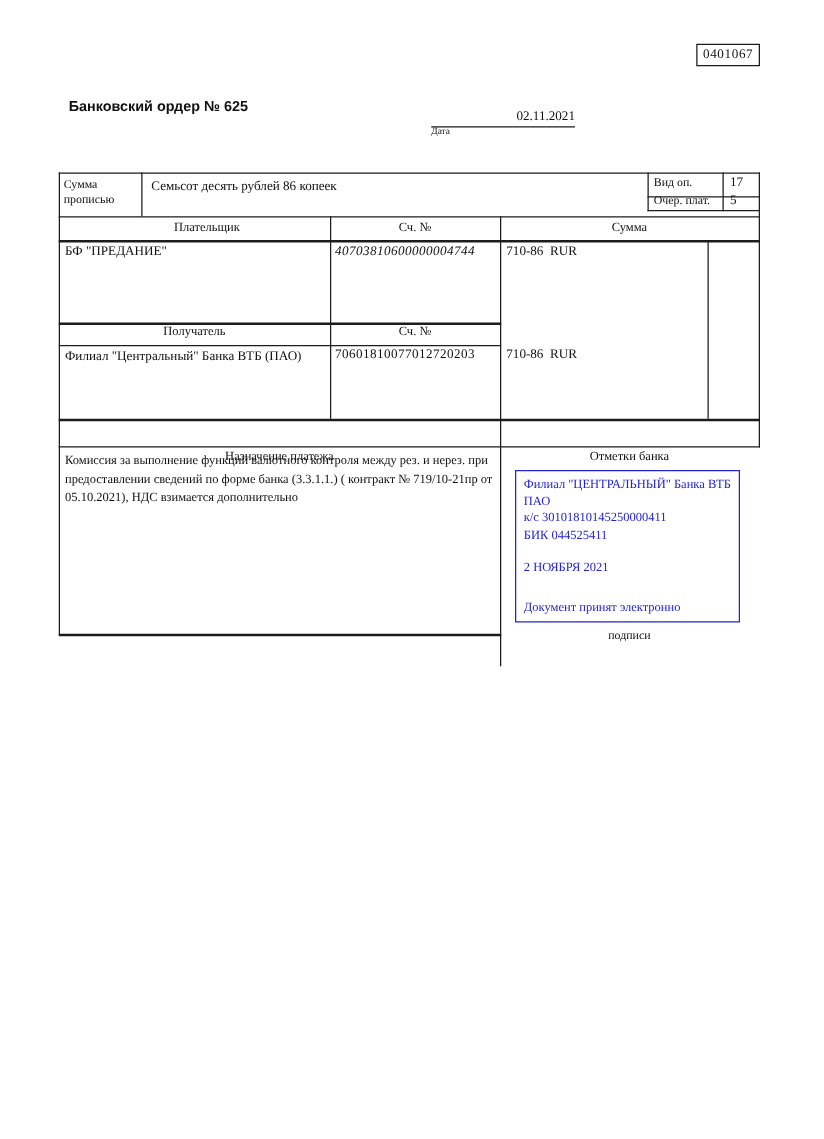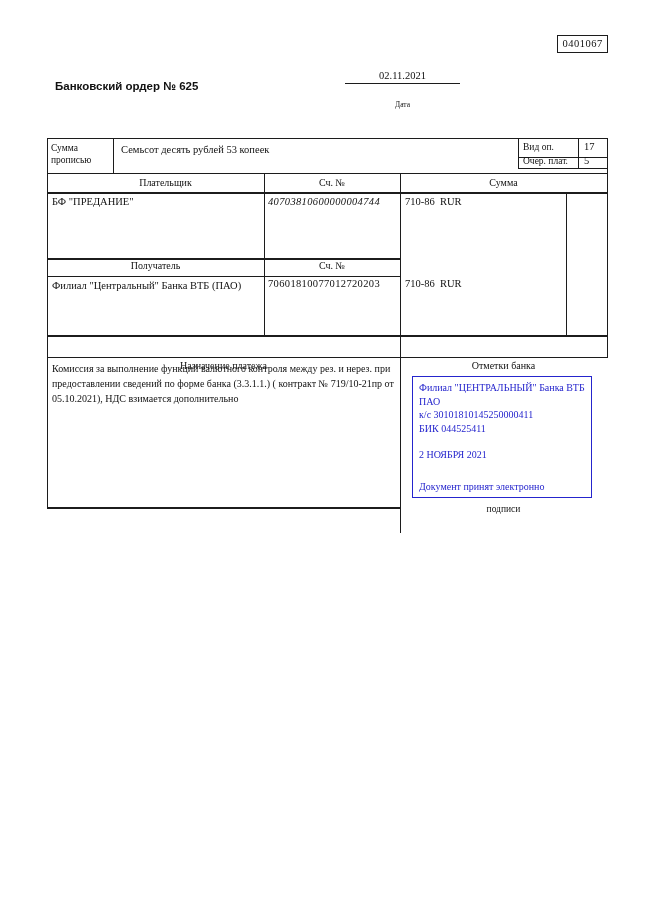--- a/index.html
+++ b/index.html
@@ -22,27 +22,27 @@
     border: 1px solid #1c1c1c;
     font-size: 10.5px; line-height: 16px; text-align: center;
     letter-spacing: 0.5px;
   }
   .doc-title {
     position: absolute; left: 55px; top: 80px;
     font-family: "Liberation Sans", sans-serif;
     font-weight: bold; font-size: 11.5px;
   }
   .date-value {
-    position: absolute; left: 345px; top: 70px; width: 115px;
-    font-size: 10.5px; text-align: center;
+    position: absolute; left: 345px; top: 88px; width: 115px;
+    font-size: 10.5px; text-align: right;
     border-bottom: 1px solid #1c1c1c; padding-bottom: 2px;
   }
   .date-label {
     position: absolute; left: 345px; top: 100px; width: 115px;
-    font-size: 7.5px; text-align: center;
+    font-size: 7.5px; text-align: left;
   }
   .tbl { position: absolute; left: 47px; top: 138px; width: 561px; height: 400px; }
   .cell-label { position: absolute; font-size: 10px; }
   .cell-text  { position: absolute; font-size: 10.5px; }
   .small-label { position: absolute; font-size: 9.5px; }
   .acct { letter-spacing: 0.35px; }
   .purpose-text {
     position: absolute; left: 5px; top: 223px; width: 350px;
     font-size: 10px; line-height: 15px;
   }
@@ -88,21 +88,21 @@
     <div class="ln" style="left:353px; top:35px; width:1px; height:360px;"></div>
     <div class="ln" style="left:519px; top:54px; width:1px; height:143px;"></div>
 
     <div class="ln" style="left:0; top:120px; width:354px; height:2px;"></div>
     <div class="ln" style="left:0; top:138px; width:354px; height:1px;"></div>
     <div class="ln" style="left:0; top:197px; width:561px; height:2px;"></div>
     <div class="ln" style="left:0; top:219px; width:561px; height:1px;"></div>
     <div class="ln" style="left:0; top:369px; width:354px; height:2px;"></div>
 
     <div class="small-label" style="left:4px; top:4px; width:58px; line-height:12px;">Сумма прописью</div>
-    <div class="cell-text" style="left:74px; top:6px;">Семьсот десять рублей 53 копеек</div>
+    <div class="cell-text" style="left:74px; top:6px;">Семьсот десять рублей 86 копеек</div>
 
     <div class="small-label" style="left:476px; top:4px;">Вид оп.</div>
     <div class="cell-text" style="left:537px; top:3px;">17</div>
     <div class="small-label" style="left:476px; top:18px;">Очер. плат.</div>
     <div class="cell-text" style="left:537px; top:17px;">5</div>
 
     <div class="cell-label ctr" style="left:0; top:39px; width:217px;padding-left:20px;">Плательщик</div>
     <div class="cell-label ctr" style="left:217px; top:39px; width:136px;">Сч. №</div>
     <div class="cell-label ctr" style="left:353px; top:39px; width:207px;">Сумма</div>
 

